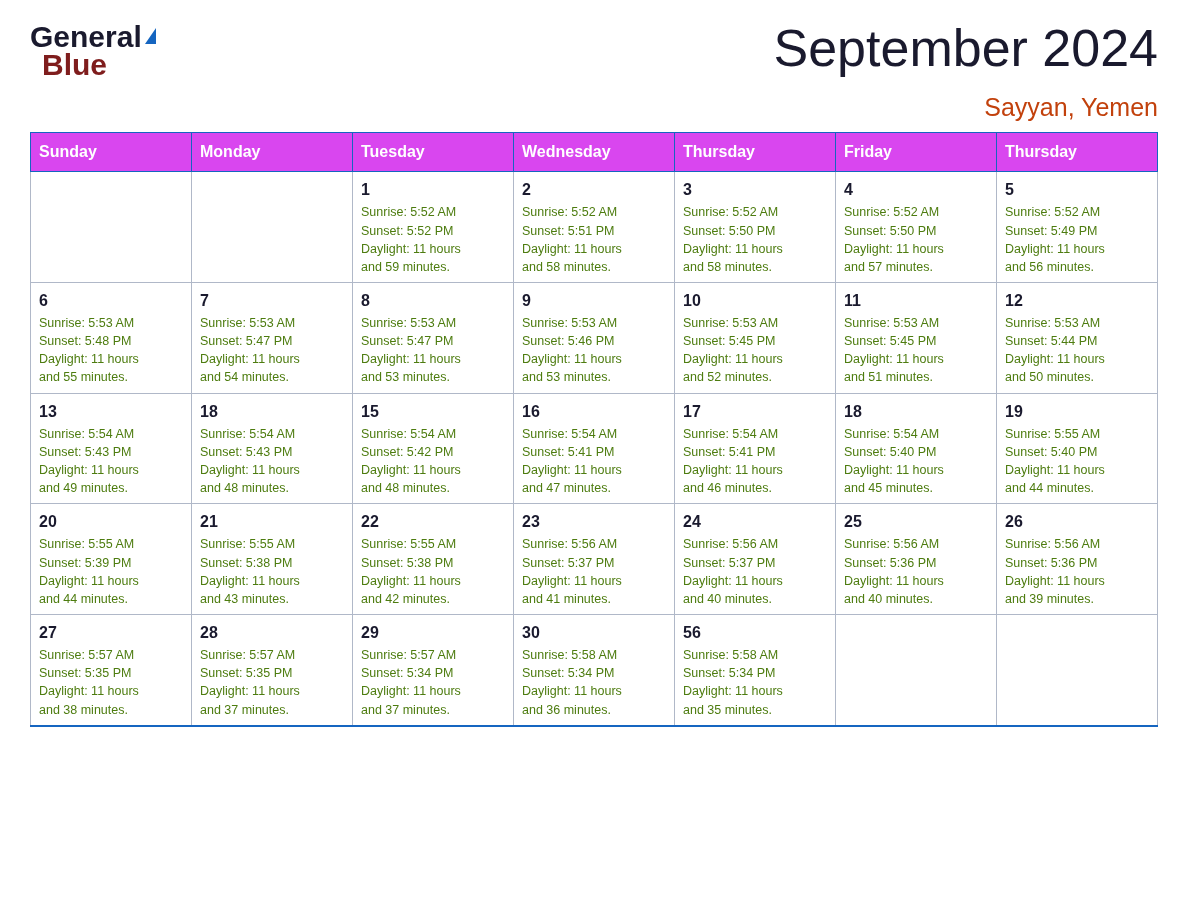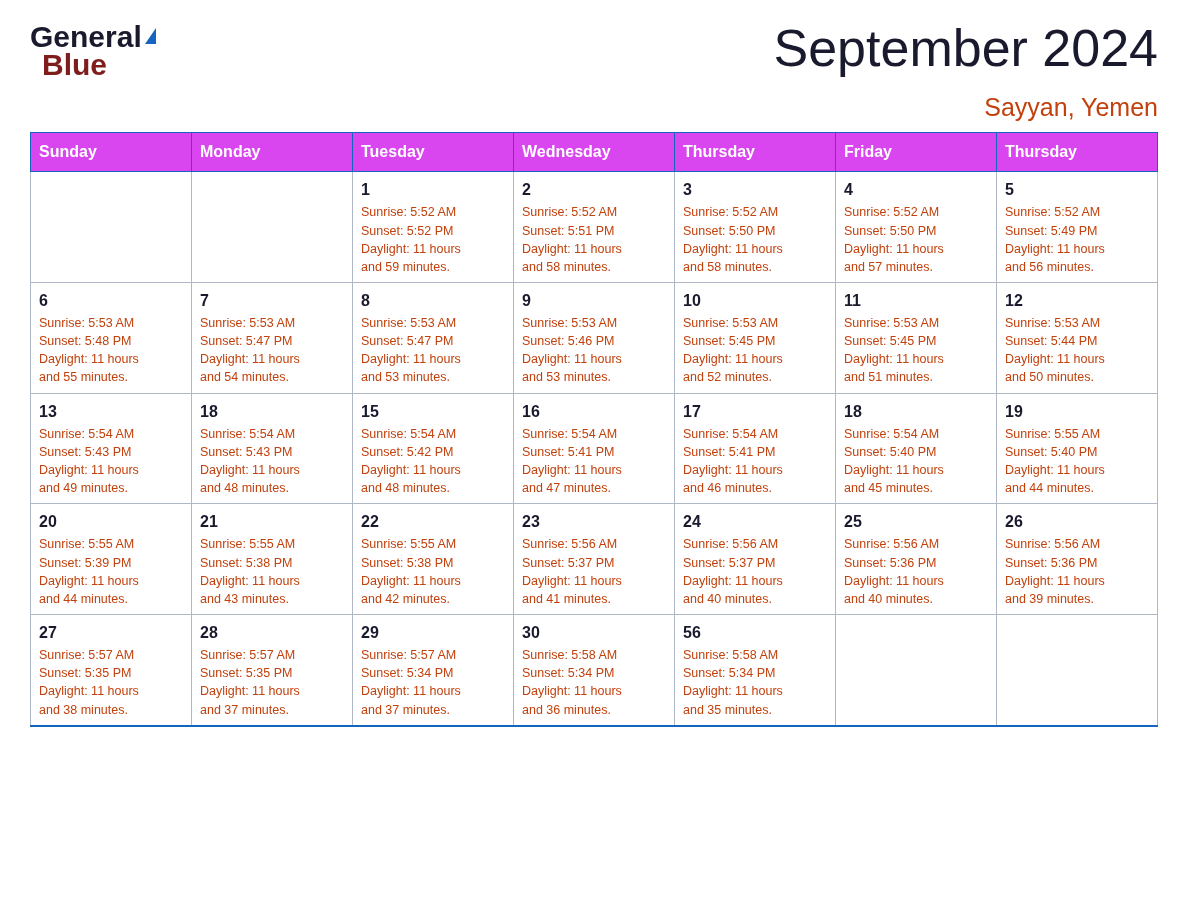--- a/index.html
+++ b/index.html
@@ -63,21 +63,21 @@
       line-height: 1.45;
     }
     tbody tr td .day-number {
       font-size: 16px;
       font-weight: bold;
       color: #1a1a2e;
       display: block;
       margin-bottom: 2px;
     }
     tbody tr td .sun-info {
-      color: #c2410c;
+      color: #4d7c0f;
       font-size: 12.5px;
     }
     tbody tr:last-child td {
       border-bottom: 2px solid #1565c0;
       border-radius: 10px;
     }
     tbody tr:first-child {
       border-top: 1px solid #b0b8c8;
     }
     .empty-cell {

